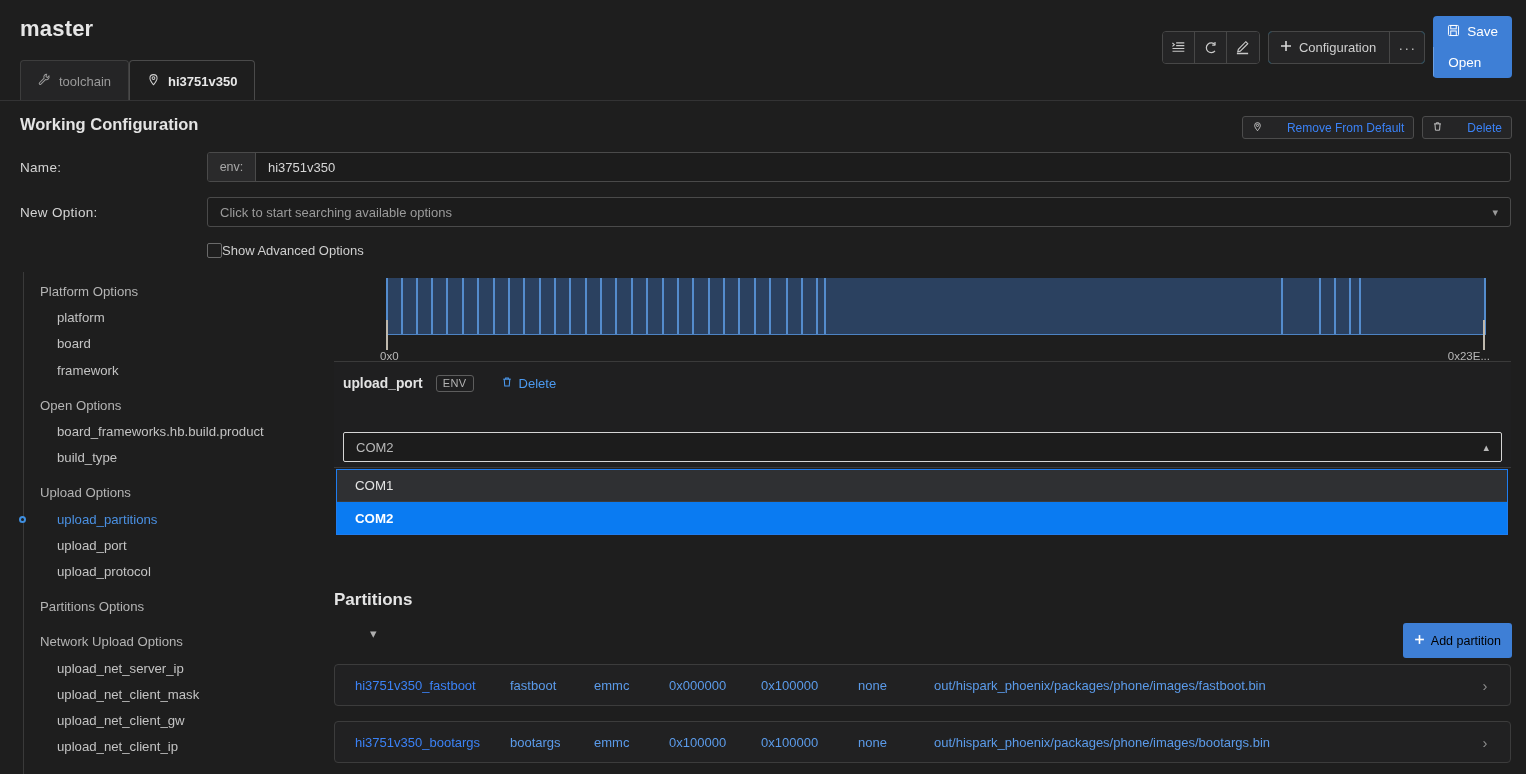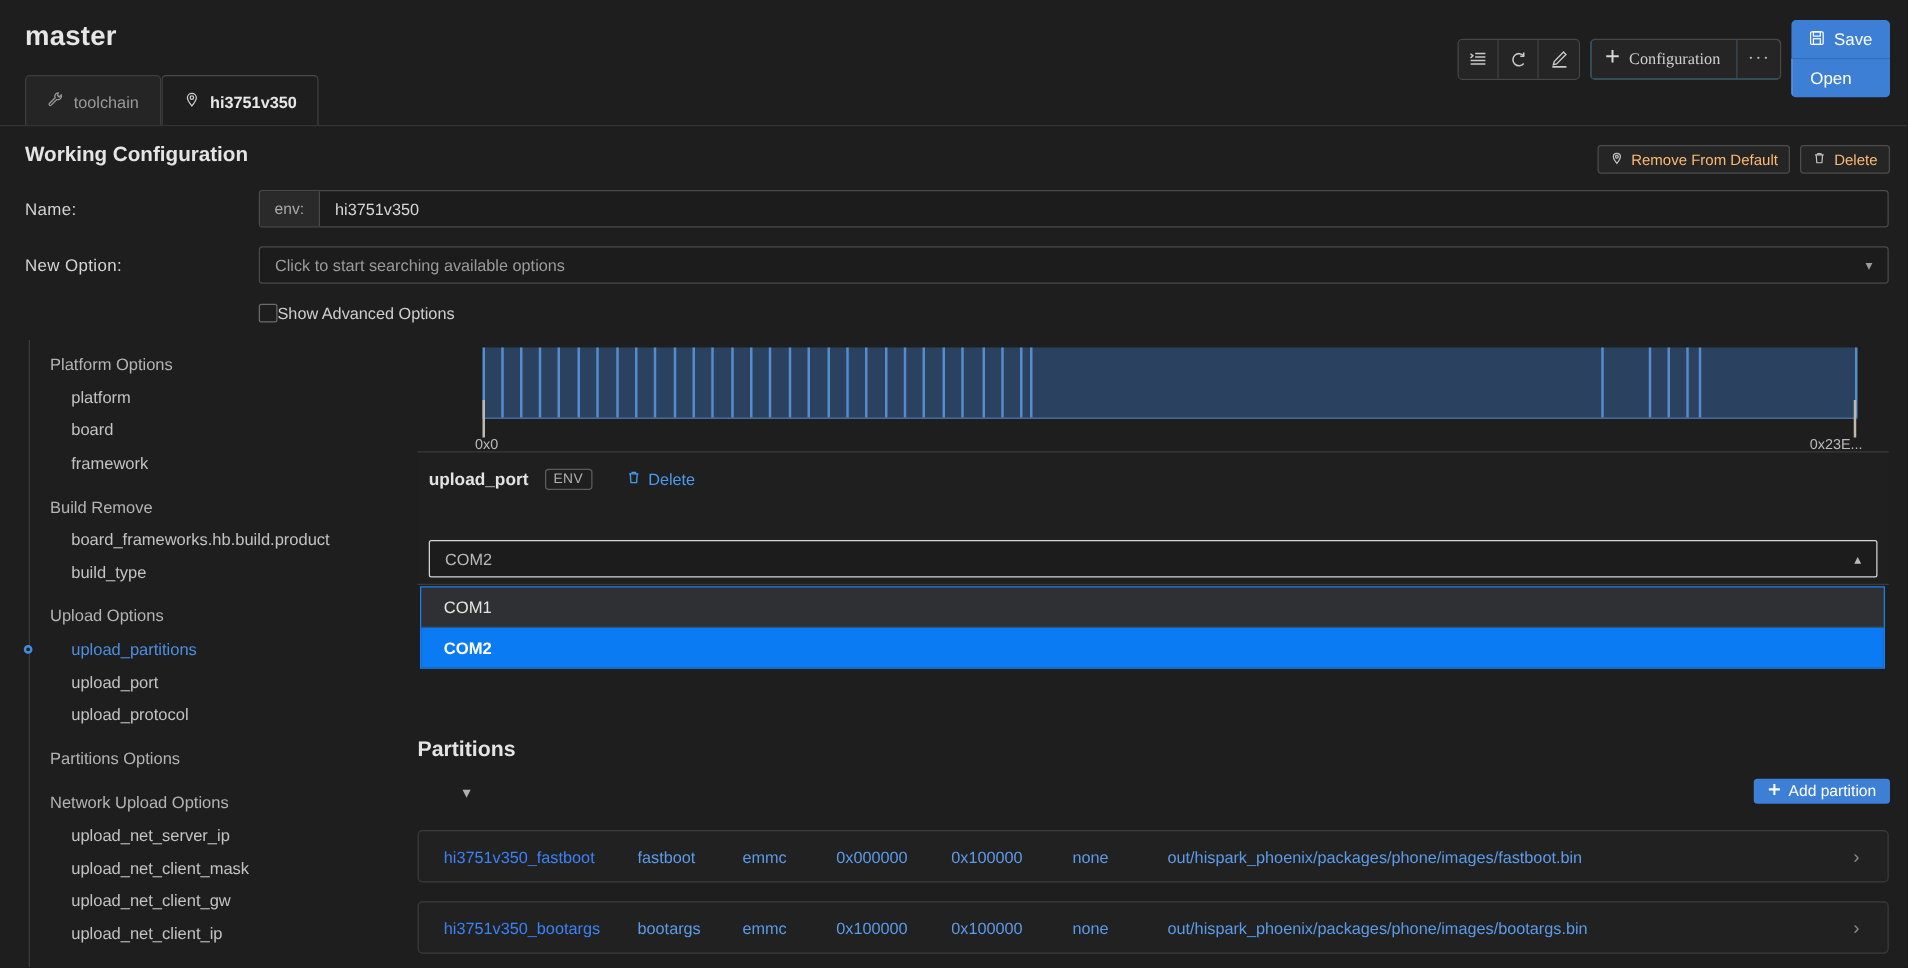--- a/index.html
+++ b/index.html
@@ -28,21 +28,21 @@
     background:#252526;
   }
   .icon-btn {
     width:32px; height:31px; display:flex; align-items:center; justify-content:center;
     border-right:1px solid #474747; background:#252526; cursor:pointer;
   }
   .icon-btn:last-child { border-right:none; }
   .icon-btn svg { display:block; }
 
   .cfg-group {
-    display:flex; border:1px solid #474747; border-radius:4px; overflow:hidden; background:#0ea5e9;font-family:Liberation Serif, serif;
+    display:flex; border:1px solid #474747; border-radius:4px; overflow:hidden; background:#0ea5e9;
   }
   .cfg-btn {
     height:31px; display:flex; align-items:center; gap:7px; padding:0 13px 0 11px;
     color:#cfcfcf; font-size:13px; cursor:pointer; background:#252526;
     border-right:1px solid #474747;
   }
   .dots-btn {
     width:34px; height:31px; display:flex; align-items:center; justify-content:center;
     color:#b5b5b5; font-size:15px; cursor:pointer; background:#252526; letter-spacing:1px;
   }
@@ -69,23 +69,23 @@
   .tabs-rule {
     position:absolute; left:0; top:100px; width:1526px; height:1px; background:#333334;
   }
 
   
   .wc-title {
     position:absolute; left:20px; top:115px; font-size:16.5px; font-weight:700; color:#e4e4e4;
   }
   .wc-actions { position:absolute; right:14px; top:116px; display:flex; gap:8px; }
   .ghost-btn {
-    height:23px; display:flex; align-items:center; gap:6px; padding:0 9px;
+    height:23px; display:flex; align-items:center; gap:24px; padding:0 9px;
     border:1px solid #4c4c4c; border-radius:3px; background:#252526;
-    color:#fdba74; font-size:12px; cursor:pointer;
+    color:#3b82f6; font-size:12px; cursor:pointer;
   }
 
   
   .form-label {
     position:absolute; left:20px; font-size:13.5px; color:#d4d4d4; letter-spacing:.3px;
   }
   .name-label { top:160px; }
   .opt-label  { top:205px; }
 
   .name-field {
@@ -175,23 +175,23 @@
   }
   .dd-item:last-child { border-bottom:none; }
   .dd-item.selected { background:#0a7bf2; color:#ffffff; font-weight:700; }
 
   
   .part-head { position:absolute; left:334px; top:590px; display:flex; align-items:center; gap:16px;flex-direction:column; }
   .part-title { font-size:17px; font-weight:700; color:#e4e4e4; }
   .part-caret { color:#b0b0b0; font-size:13px; cursor:pointer; }
 
   .add-part {
-    position:absolute; right:14px; top:623px; height:20px;
+    position:absolute; right:14px; top:623px; height:35px;
     display:flex; align-items:center; gap:6px; padding:0 11px;
-    background:#3e7fd6; color:#ffffff; border-radius:3px; font-size:12.5px; cursor:pointer;
+    background:#3e7fd6; color:#000000; border-radius:3px; font-size:12.5px; cursor:pointer;
   }
 
   .part-row {
     position:absolute; left:334px; width:1177px; height:42px;
     border:1px solid #3c3c3c; border-radius:4px; background:#212122;
     display:flex; align-items:center; cursor:pointer;
   }
   .pr1 { top:664px; }
   .pr2 { top:721px; }
   .pc { font-size:13px; white-space:nowrap; overflow:hidden; }
@@ -338,21 +338,21 @@
     <span class="adv-label">Show Advanced Options</span>
   </div>
 
   <div class="tree">
     <div class="tree-rail"></div>
     <div id="tree-slot">
         <div class="tree-item group" style="top: 12px;">Platform Options</div>
         <div class="tree-item child" style="top: 38.2px;">platform</div>
         <div class="tree-item child" style="top: 64.4px;">board</div>
         <div class="tree-item child" style="top: 90.6px;">framework</div>
-        <div class="tree-item group" style="top: 125.8px;">Build Remove</div>
+        <div class="tree-item group" style="top: 125.8px;">Open Options</div>
         <div class="tree-item child" style="top: 152px;">board_frameworks.hb.build.product</div>
         <div class="tree-item child" style="top: 178.2px;">build_type</div>
         <div class="tree-item group" style="top: 213.4px;">Upload Options</div>
         <div class="tree-item child active" style="top: 239.6px;">upload_partitions</div>
         <div class="tree-dot" style="top: 243.6px;"></div>
         <div class="tree-item child" style="top: 265.8px;">upload_port</div>
         <div class="tree-item child" style="top: 292px;">upload_protocol</div>
         <div class="tree-item group" style="top: 327.2px;">Partitions Options</div>
         <div class="tree-item group" style="top: 362.4px;">Network Upload Options</div>
         <div class="tree-item child" style="top: 388.6px;">upload_net_server_ip</div>

